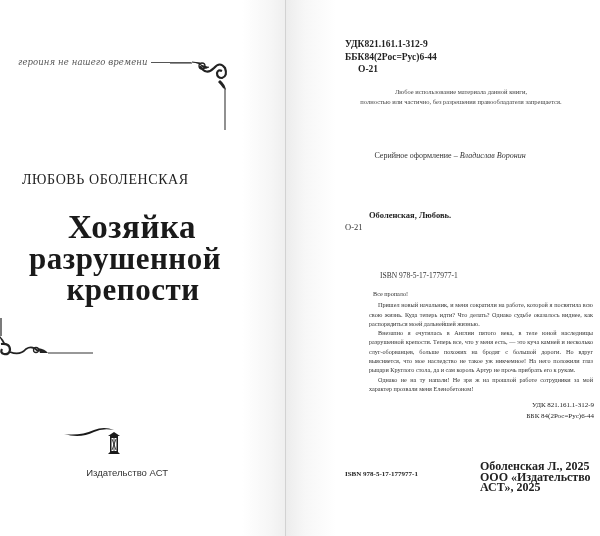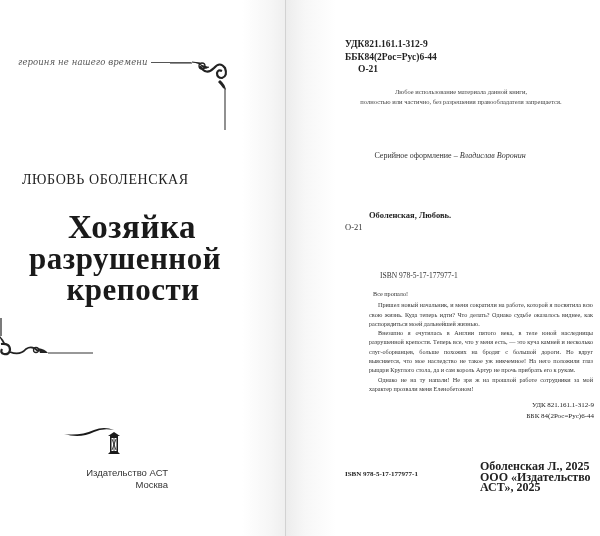--- a/index.html
+++ b/index.html
@@ -128,21 +128,20 @@
 
     <svg class="publisher-logo" viewBox="0 0 70 40">
       <path d="M2 12 Q18 14 32 8 Q42 4 52 8 Q40 6 32 10 Q18 17 2 12 Z" fill="#1a1a1a"></path>
       <path d="M52 10 L58 14 L56 14 L56 30 L58 32 L46 32 L48 30 L48 14 L46 14 Z" fill="#1a1a1a"></path>
       <rect x="49.5" y="16" width="5" height="13" fill="#fff"></rect>
       <path d="M50 17 L54 28 M54 17 L50 28 M52 16 L52 29" stroke="#1a1a1a" stroke-width="0.8"></path>
     </svg>
 
     <div class="publisher-name">
       <div>Издательство АСТ</div>
-      <div>Москва</div>
     </div>
   </div>
 
   <div class="gutter-line"></div>
 
   <div class="page-right"></div>
 
   <div class="codes-top">
     <div>УДК821.161.1-312-9</div>
     <div>ББК84(2Рос=Рус)6-44</div>

